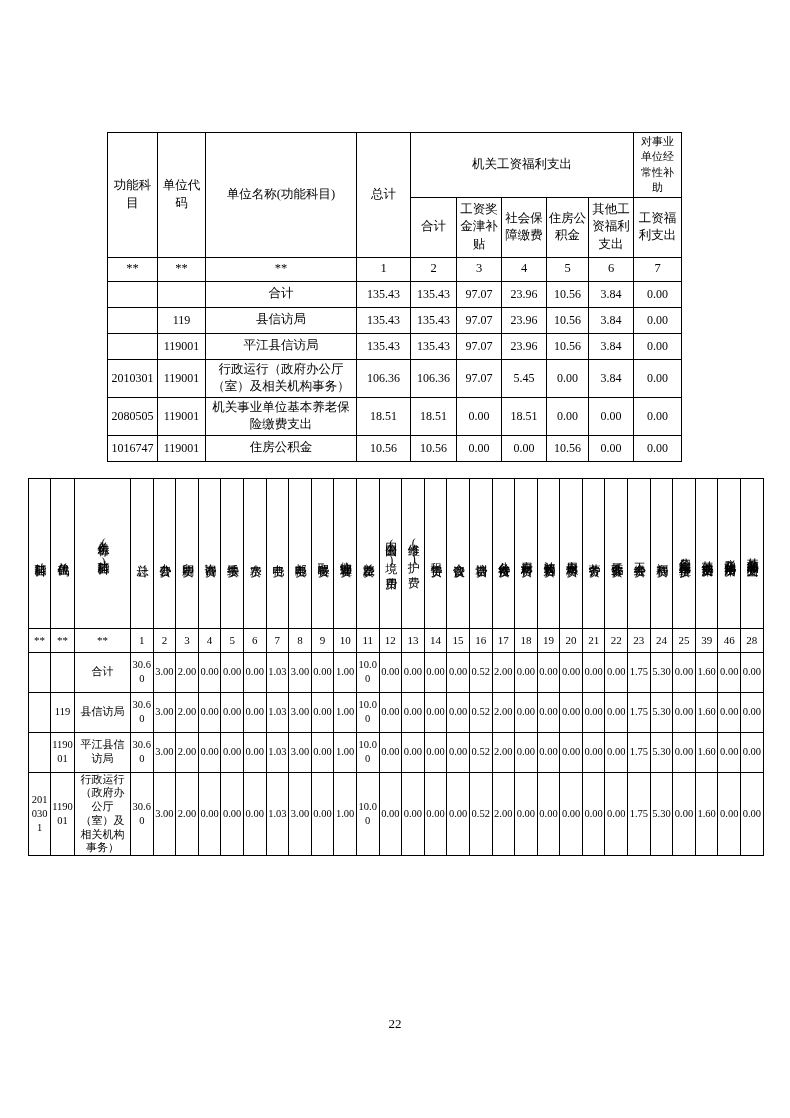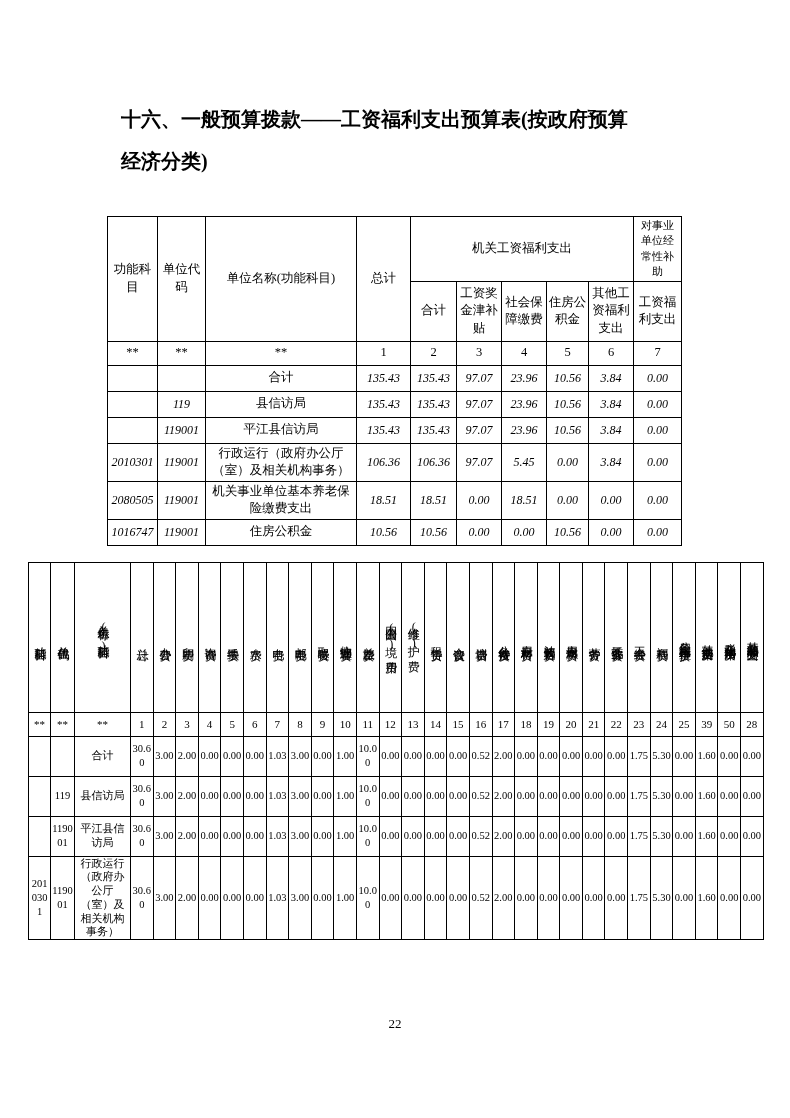--- a/index.html
+++ b/index.html
@@ -21,21 +21,21 @@
     font-weight: normal; padding: 1px 2px; overflow: hidden;
   }
 
   
   #table16 { margin: 34px 0 0 107px; width: 574px; font-size: 12.5px; line-height: 1.4; }
   #table16 tr.r1 th { height: 54px; }
   #table16 th.grp2 { font-size: 11px; text-align: center; }
   #table16 tr#t16-sub th { height: 60px; padding: 1px; }
   #table16 tr#t16-index td { height: 24px; }
   #table16 tbody td { height: 26px; }
-  #table16 tbody td.num { font-size: 12px; font-style: italic; }
+  #table16 tbody td.num { font-size: 12px; }
 
   
   #table17 { margin: 16px 0 0 28px; width: 734px; font-size: 11px; line-height: 1.3; }
   #table17 th, #table17 td { padding: 0 1px; }
   #table17 .vh { height: 150px; }
   #table17 .vh div {
     display: inline-block;
     writing-mode: vertical-lr; text-orientation: upright;
     max-height: 114px; font-size: 12px; line-height: 1.15; letter-spacing: 1px;
   }
@@ -44,24 +44,20 @@
   #table17 td.num { word-break: break-all; font-size: 10.5px; }
   #table17 td.name { line-height: 1.25; }
 
   .pagenum { position: absolute; top: 1016px; left: 0; width: 100%; text-align: center; font-size: 13px; }
 </style>
 </head>
 <body>
 
 <div class="page">
 
-  <div class="title16">
-    <span>十六、一般预算拨款——工资福利支出预算表(按政府预算</span><br>
-    <span>经济分类)</span>
-  </div>
 
   <table id="table16">
     <colgroup>
       <col style="width:50px">
         <col style="width:48px">
         <col style="width:151px">
         <col style="width:54px">
       <col style="width:46px">
         <col style="width:45px">
         <col style="width:45px">
@@ -267,21 +263,21 @@
           <td>17</td>
           <td>18</td>
           <td>19</td>
           <td>20</td>
           <td>21</td>
           <td>22</td>
           <td>23</td>
           <td>24</td>
           <td>25</td>
           <td>39</td>
-          <td>50</td>
+          <td>46</td>
           <td>28</td>
         </tr>
     </thead>
     <tbody id="t17-body">
         <tr>
           <td class="num"></td>
           <td class="num"></td>
           <td class="name">合计</td>
           <td class="num">30.60</td>
           <td class="num">3.00</td>

